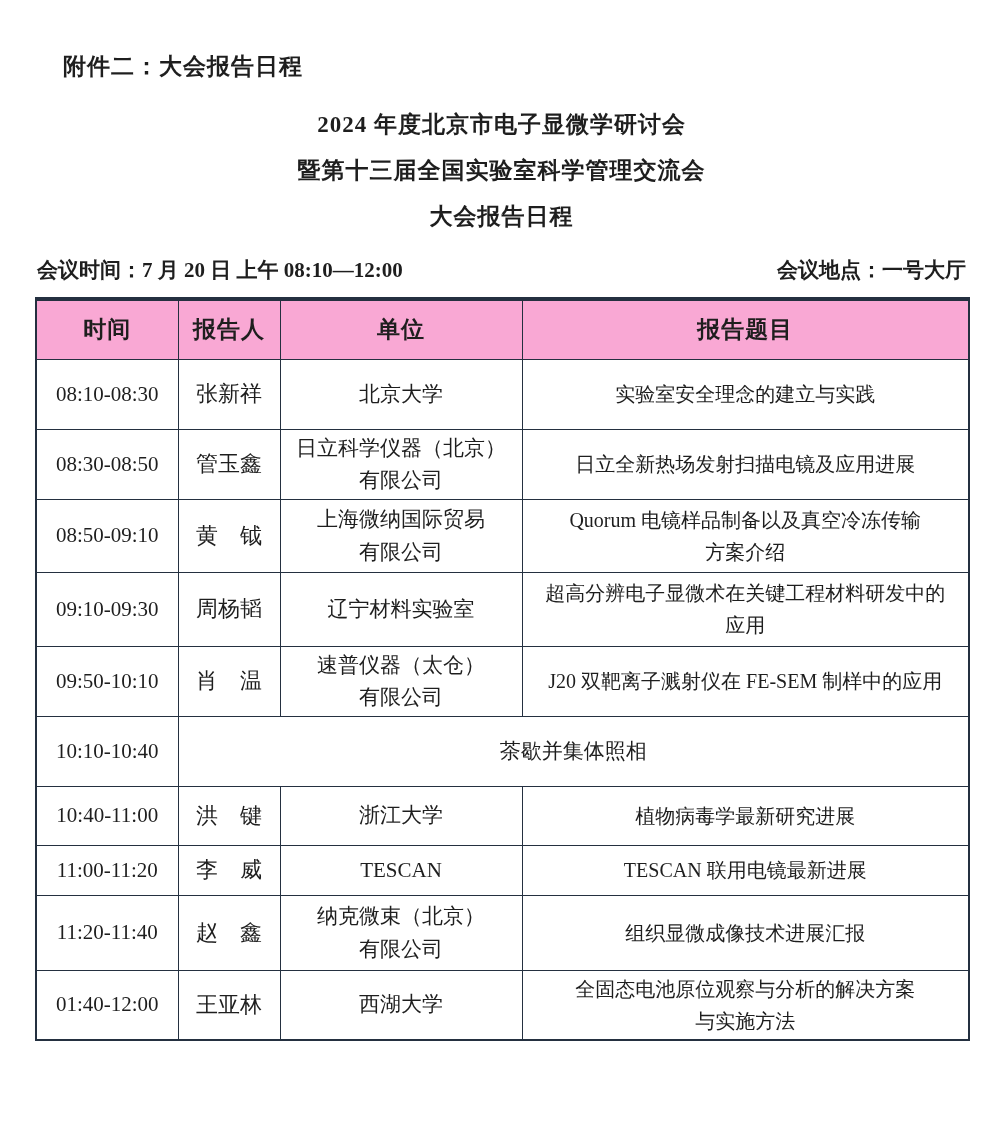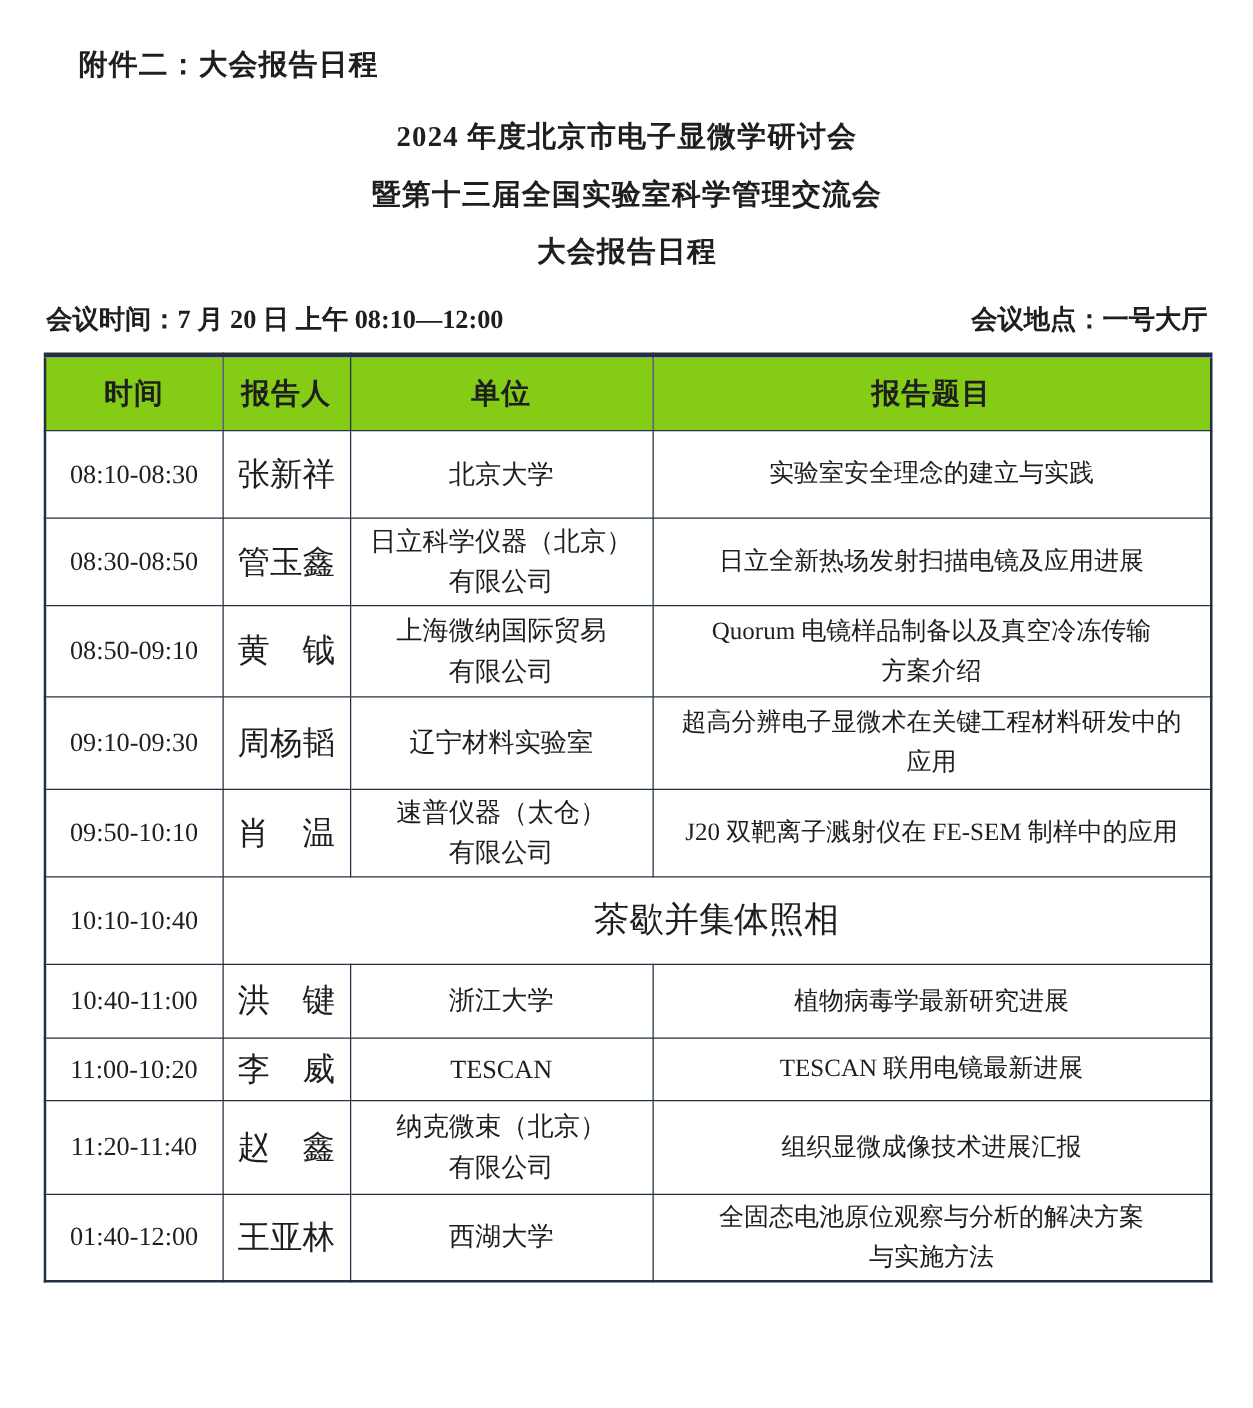--- a/index.html
+++ b/index.html
@@ -6,21 +6,21 @@
   html, body {
     margin: 0; padding: 0;
     background: #ffffff;
   }
   body {
     width: 1002px; height: 1126px;
     font-family: "Liberation Serif", "DejaVu Serif", serif;
     color: #1e1e1e;
     overflow: hidden;
   }
-  .page { padding: 36px 34px 0 35px; }
+  .page { padding: 51px 34px 0 35px; }
 
   .attachment-label {
     font-weight: bold;
     font-size: 23px;
     margin-left: 28px;
     letter-spacing: 1px;
   }
 
   .doc-titles {
     text-align: center;
@@ -55,31 +55,31 @@
   col.c4 { width: 447px; }
 
   th, td {
     border: 1.5px solid #243040;
     text-align: center;
     vertical-align: middle;
     padding: 2px 5px;
     overflow: hidden;
   }
   thead th {
-    background: #84cc16;
+    background: #f9a8d4;
     font-weight: bold;
     font-size: 23px;
     height: 60px;
     letter-spacing: 1px;
   }
   td.c-time    { font-size: 21px; font-family: Liberation Serif, serif; }
-  td.c-speaker { font-size: 26px; }
+  td.c-speaker { font-size: 22px; }
   td.c-org     { font-size: 21px; line-height: 1.55; }
   td.c-title   { font-size: 20px; line-height: 1.6; }
-  td.c-break   { font-size: 28px; }
+  td.c-break   { font-size: 21px; }
 </style>
 </head>
 <body>
 
 <div class="page">
 
   <div class="attachment-label">附件二：大会报告日程</div>
 
   <div class="doc-titles">
     <div>2024 年度北京市电子显微学研讨会</div>
@@ -180,21 +180,21 @@
         <td class="c-speaker">洪　键</td>
         <td class="c-org">
           <div>浙江大学</div>
         </td>
         <td class="c-title">
           <div>植物病毒学最新研究进展</div>
         </td>
       </tr>
 
       <tr style="height:50px;">
-        <td class="c-time">11:00-10:20</td>
+        <td class="c-time">11:00-11:20</td>
         <td class="c-speaker">李　威</td>
         <td class="c-org">
           <div>TESCAN</div>
         </td>
         <td class="c-title">
           <div>TESCAN 联用电镜最新进展</div>
         </td>
       </tr>
 
       <tr style="height:75px;margin-top:36px;">

